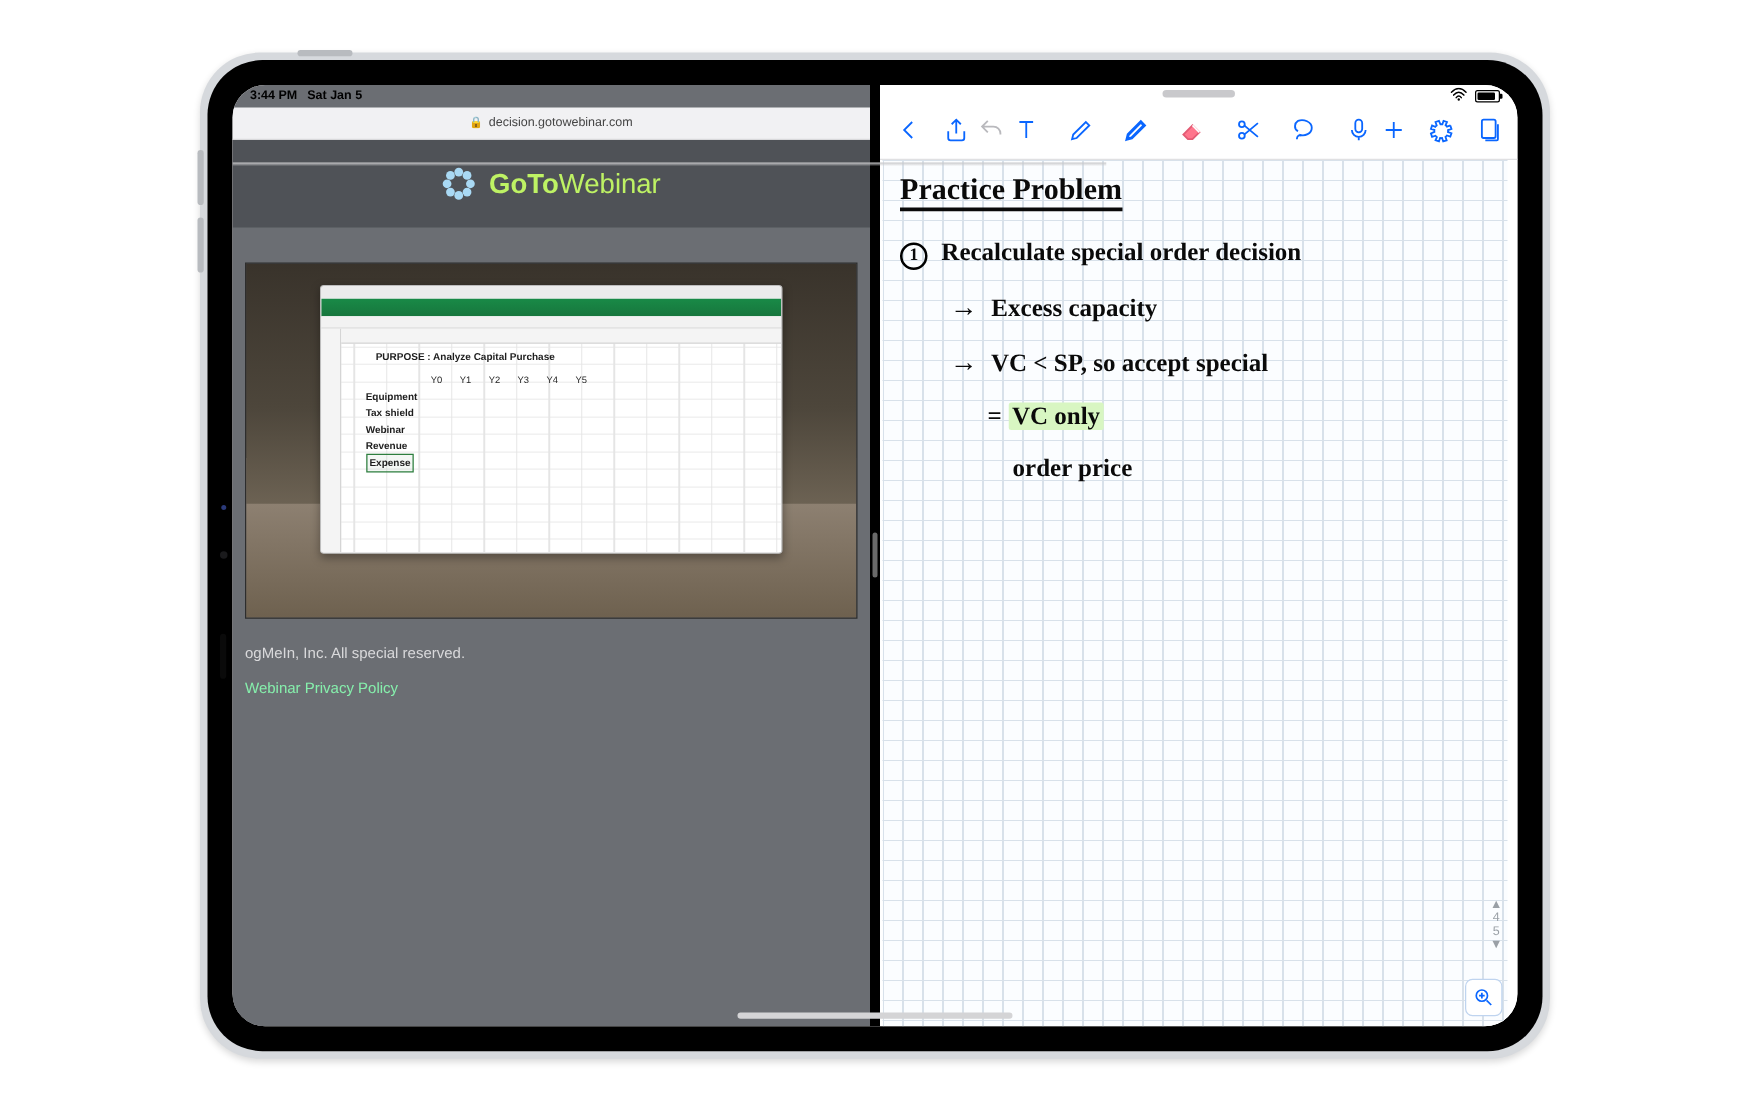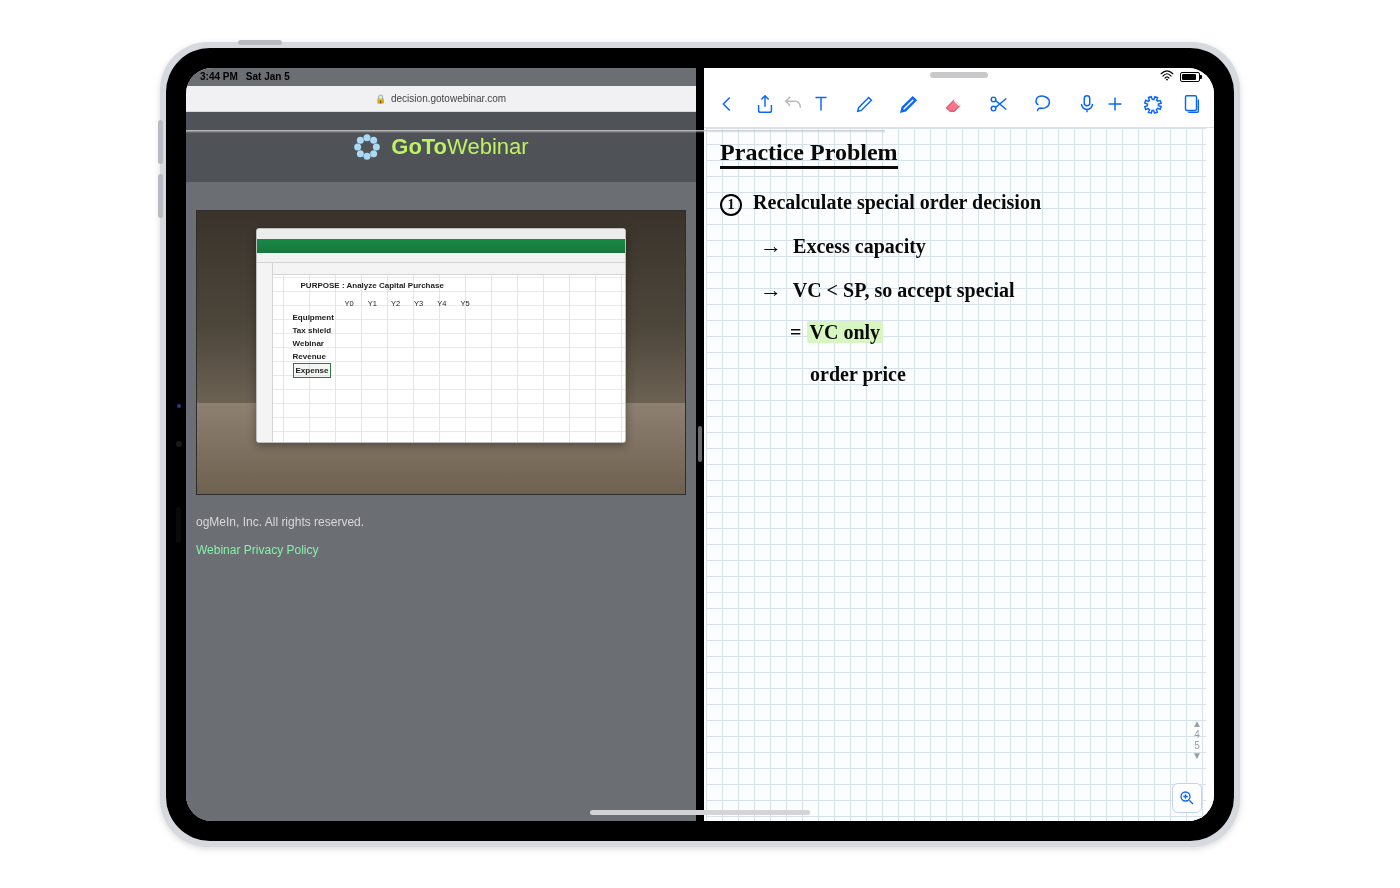--- a/index.html
+++ b/index.html
@@ -403,21 +403,21 @@
                       <div>
                         <span class="excel-selected">Expense</span>
                       </div>
                     </div>
                   </div>
                 </div>
               </div>
             </div>
 
             <div class="gtw-footer">
-              <div class="line1">ogMeIn, Inc. All rights reserved.</div>
+              <div class="line1">ogMeIn, Inc. All special reserved.</div>
               <a href="#">Webinar Privacy Policy</a>
             </div>
           </div>
         </div>
       </div>
 
       <div class="split-divider">
         <div class="split-handle"></div>
       </div>
 

